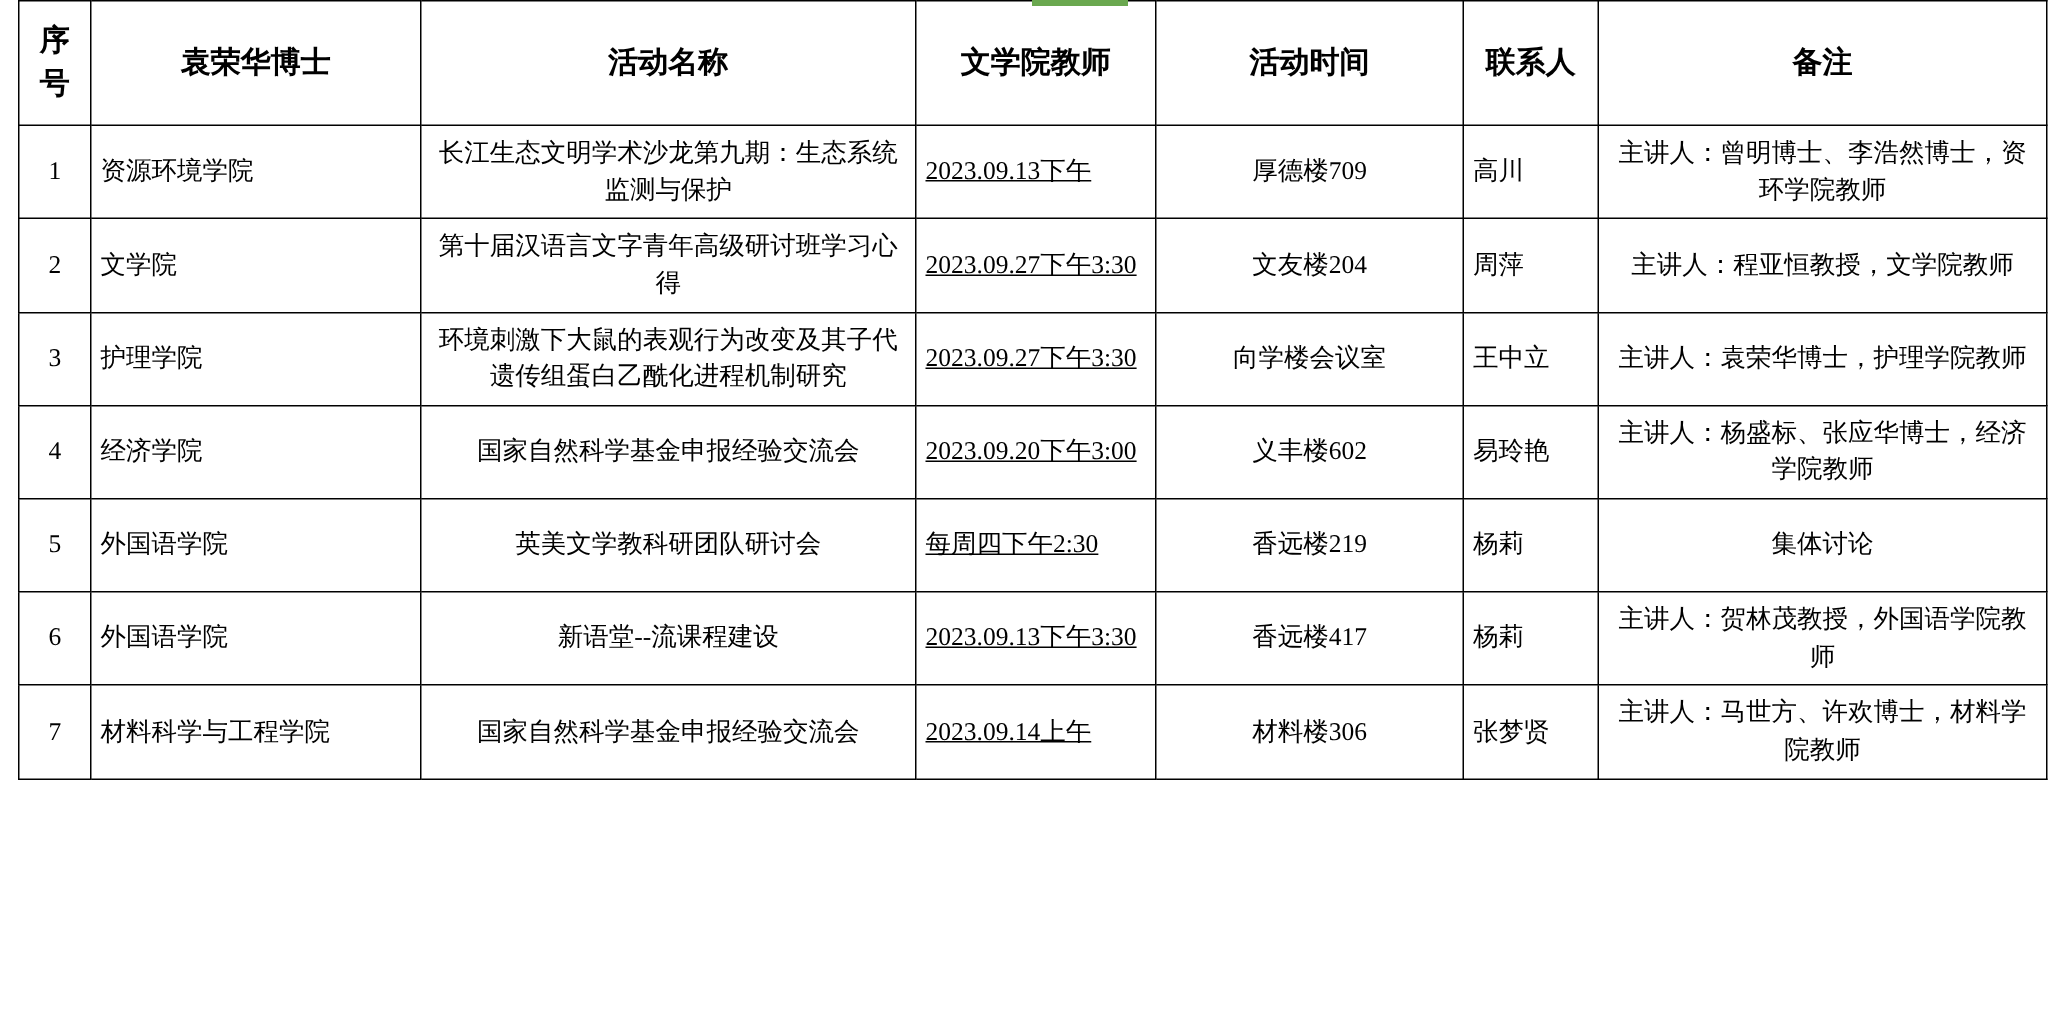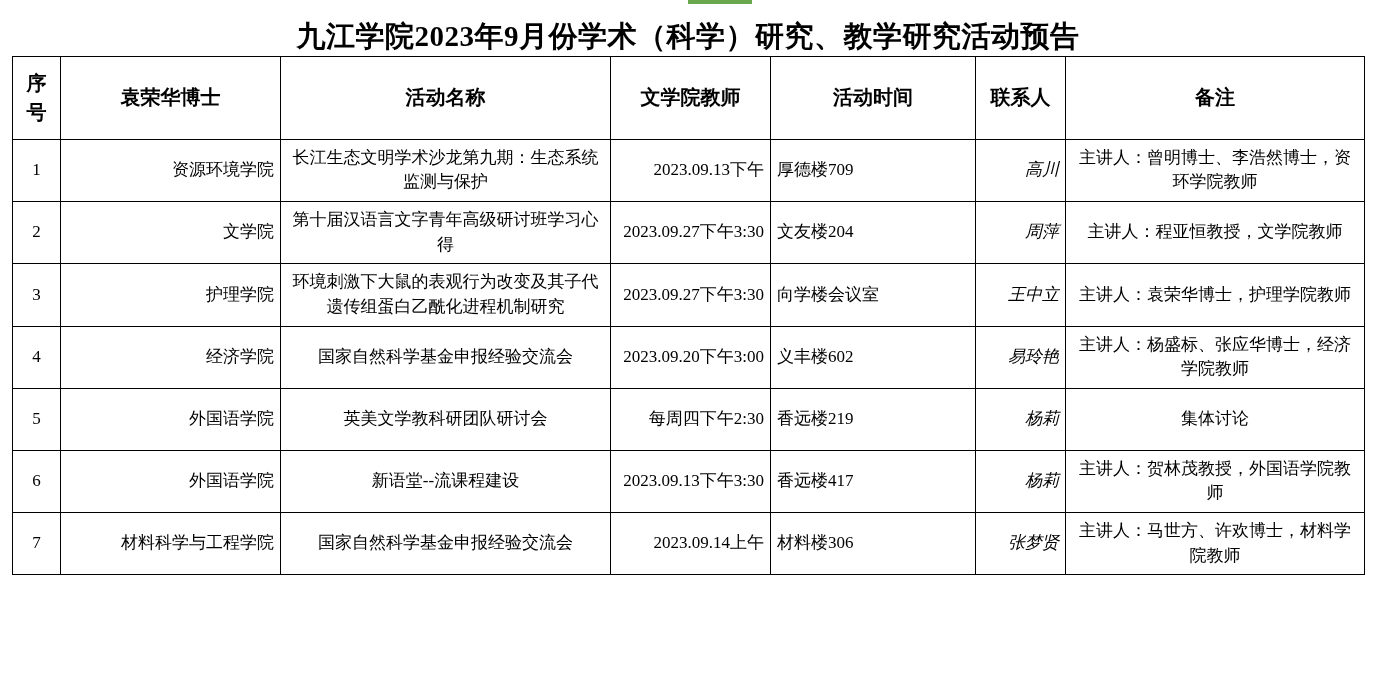--- a/index.html
+++ b/index.html
@@ -57,44 +57,43 @@
     line-height: 1.45;
     vertical-align: middle;
   }
   table.activity-table th {
     font-weight: bold;
     font-size: 20px;
     text-align: center;
     height: 70px;
   }
   td.c-index { text-align: center; }
-  td.c-org { text-align: right; margin-top: 20px; }
+  td.c-org { text-align: left; margin-top: 20px; }
   td.c-name { text-align: center; margin-left: 16px; }
-  td.c-time { text-align: right; }
-  td.c-place { }
-  td.c-contact { text-align: right; font-style: italic; }
+  td.c-time { text-align: left; text-decoration: underline; }
+  td.c-place { text-align: center; }
+  td.c-contact { text-align: left; }
   td.c-remark { text-align: center; padding-left: 8px; }
   tbody tr { height: 62px; }
   .col-index { width: 48px; }
   .col-org { width: 220px; }
   .col-name { width: 330px; }
   .col-time { width: 160px; }
   .col-place { width: 205px; }
   .col-contact { width: 90px; }
   .col-remark { width: 299px; }
   th .hdr-break { display: block; }
 </style>
 </head>
 <body>
 
 <div class="top-accent"></div>
 
 <div class="page">
 
-  <h1 class="doc-title">九江学院2023年9月份学术（科学）研究、教学研究活动预告</h1>
 
 
   <table class="activity-table">
     <colgroup>
       <col class="col-index">
       <col class="col-org">
       <col class="col-name">
       <col class="col-time">
       <col class="col-place">
       <col class="col-contact">

